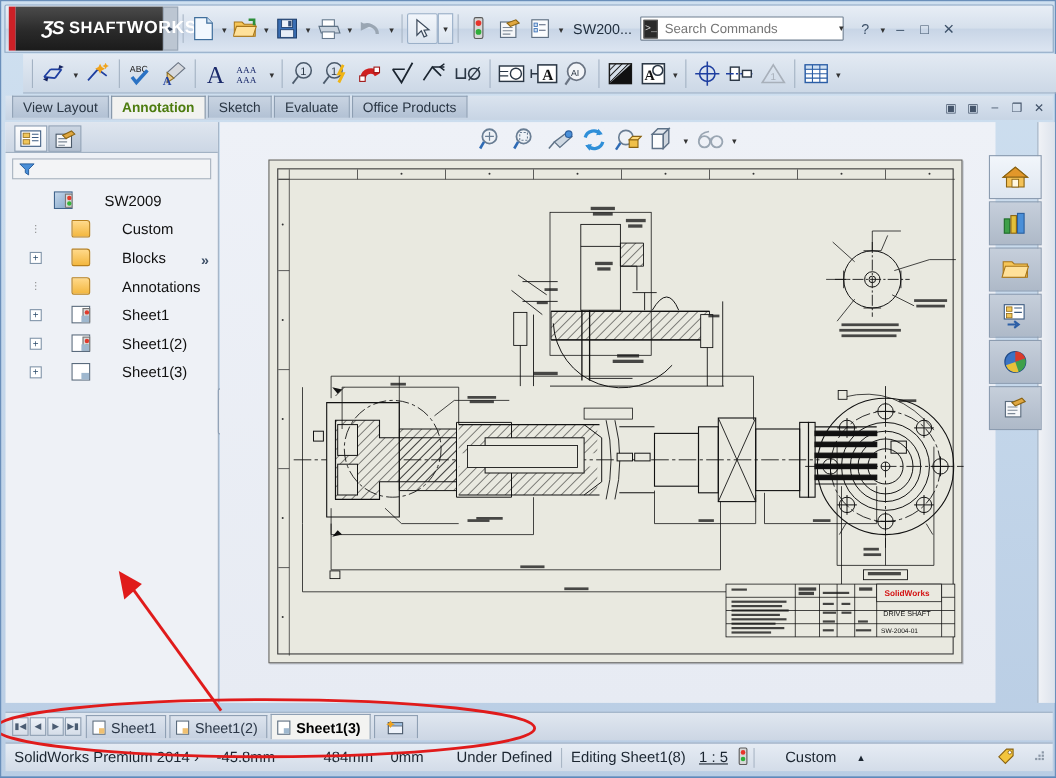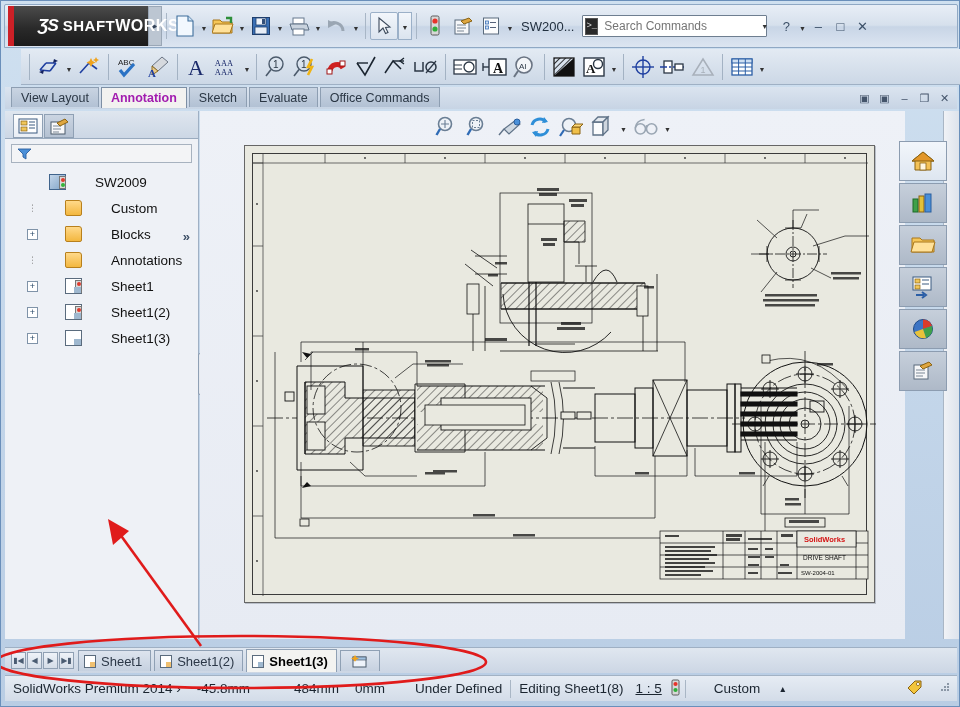--- a/index.html
+++ b/index.html
@@ -68,21 +68,21 @@
     position:absolute; left:4px; top:86px; width:952px; height:22px;
     background:linear-gradient(to bottom,#dbe4ef,#c7d4e4);
     display:flex; align-items:flex-start; padding-left:6px;
   }
   .rtab{
     height:20px; padding:0 9px; display:flex;align-items:center;
     font-size:12.5px; color:#2a3644;
     background:linear-gradient(to bottom,#c9d4e2,#b2c1d4);
     border:1px solid #8d9eb2; border-bottom:none; margin-right:2px;
   }
-  .rtab.active{ background:#f2f2f0; color:#a21caf; font-weight:bold; border-color:#7d8fa4; height:21px;}
+  .rtab.active{ background:#f2f2f0; color:#4d7c0f; font-weight:bold; border-color:#7d8fa4; height:21px;}
   #wincontrols{ position:absolute; right:6px; top:89px; display:flex; gap:3px; }
   #wincontrols div{ width:17px;height:16px;display:flex;align-items:center;justify-content:center;
      color:#44546a; font-size:11px;}
   
   #leftpane{
     position:absolute; left:4px; top:110px; width:194px; height:528px;
     background:#eef1f6; border-right:1px solid #9fb0c4;
   }
   #pane-tabs{ height:28px; display:flex; align-items:flex-end; padding-left:8px;
      background:linear-gradient(to bottom,#dfe6ef,#ccd7e5); border-bottom:1px solid #9aabbf;}
@@ -479,21 +479,21 @@
       </svg>
     </div>
     <div class="caret">▼</div>
   </div>
 
   <div id="tabstrip">
     <div class="rtab">View Layout</div>
     <div class="rtab active">Annotation</div>
     <div class="rtab">Sketch</div>
     <div class="rtab">Evaluate</div>
-    <div class="rtab">Office Commands</div>
+    <div class="rtab">Office Products</div>
   </div>
 
   <div id="wincontrols">
     <div>▣</div>
     <div>▣</div>
     <div>–</div>
     <div>❐</div>
     <div>✕</div>
   </div>
 

